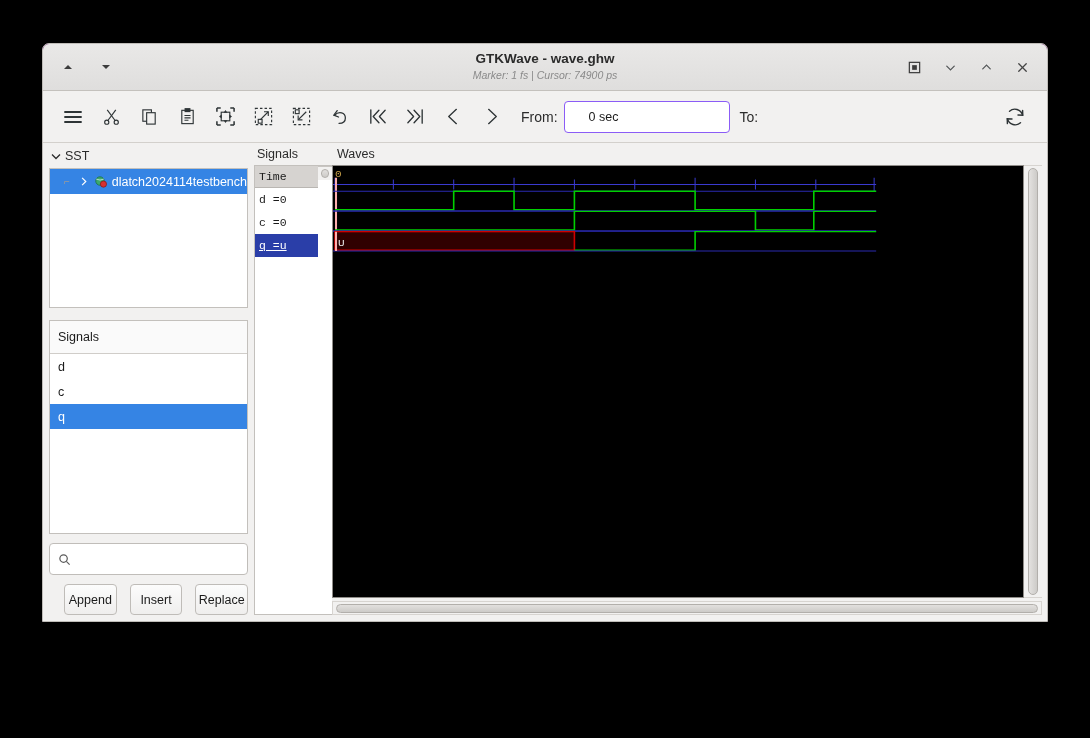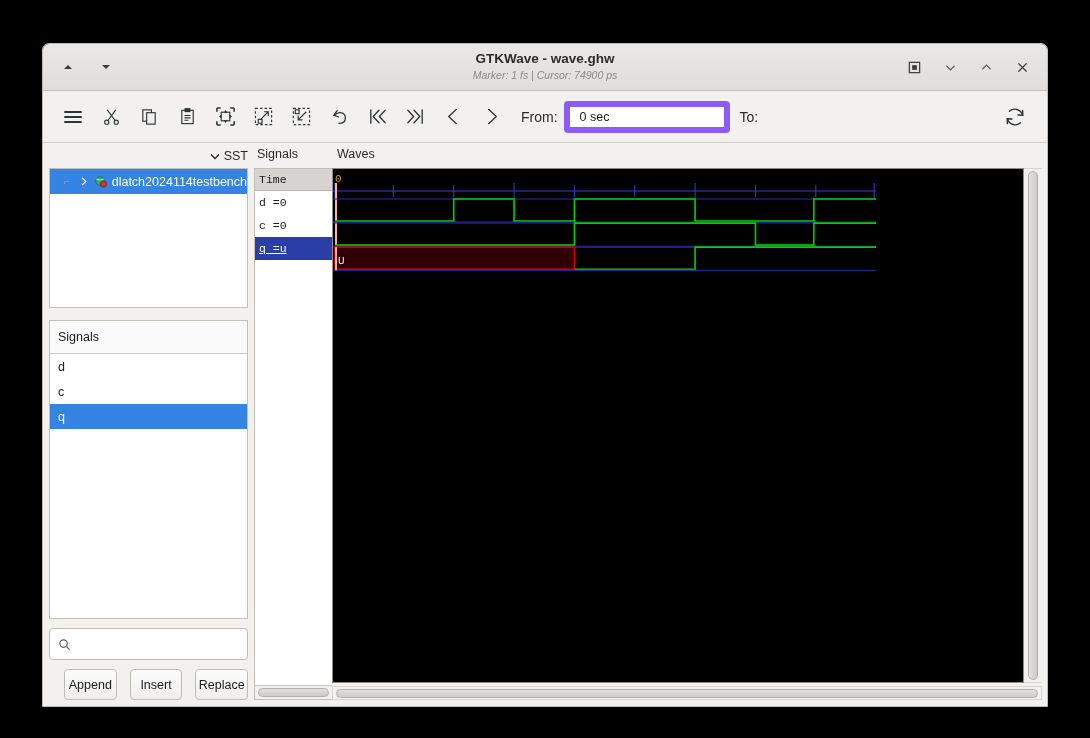--- a/index.html
+++ b/index.html
@@ -7,21 +7,21 @@
     margin: 0; padding: 0;
     width: 1090px; height: 738px;
     background: #000000;
     font-family: "Liberation Sans", sans-serif;
     overflow: hidden;
   }
 
   #window {
     position: absolute;
     left: 42px; top: 43px;
-    width: 1006px; height: 664px;
+    width: 1006px; height: 579px;
     background: #701a75;
     border: 1px solid #bfbcb8;
     border-radius: 7px 7px 0 0;
     overflow: hidden;
     display: flex;
     flex-direction: column;
     box-shadow: 0 2px 8px rgba(0,0,0,0.35);
   }
 
   
@@ -81,24 +81,24 @@
   }
   .tool svg { display: block; }
   .tb-label {
     font-size: 14px; color: #2b2b2b;
     margin: 0 6px 0 10px;
     white-space: nowrap;
   }
   .tb-entry {
     height: 32px;
     background: #ffffff;
-    border: 6px solid #8b5cf6;
+    border: 1px solid #8b5cf6;
     border-radius: 4px;
     display: flex; align-items: center;
-    padding: 0 10px;
+    padding: 0 24px;
     font-size: 12.5px;
     color: #1b1b1b;
   }
   #from-entry { width: 166px; }
   #to-entry { width: 166px; }
   .tool-spacer { flex: 1; }
 
   
   .body {
     flex: 1 1 auto;
@@ -115,21 +115,20 @@
     flex-direction: column;
     padding: 4px 6px 6px 6px;
     background: #f2f1f0;
   }
   .sst-head {
     display: flex; align-items: center;
     gap: 3px;
     font-size: 12.5px; color: #2b2b2b;
     height: 18px;
     padding-left: 1px;
-    justify-content: flex-end;
   }
   .sst-box {
     height: 140px;
     background: #ffffff;
     border: 1px solid #c3c0bc;
     margin-top: 3px;
     overflow: hidden;
   }
   .tree-row {
     display: flex; align-items: center;
@@ -236,21 +235,21 @@
   .wave-area {
     flex: 1 1 auto;
     display: flex;
     min-height: 0;
     margin-top: 3px;
   }
 
   
   .signames {
     width: 78px; flex: 0 0 78px;
-    display: flex; flex-direction: column;
+    display: flex; flex-direction: row;
     border: 1px solid #c3c0bc;
     border-right: 0;
     background: #ffffff;
     min-height: 0;
   }
   .signames-list { flex: 1 1 auto; overflow: hidden; }
   .sn-row {
     height: 23px;
     display: flex; align-items: center;
     padding-left: 4px;

